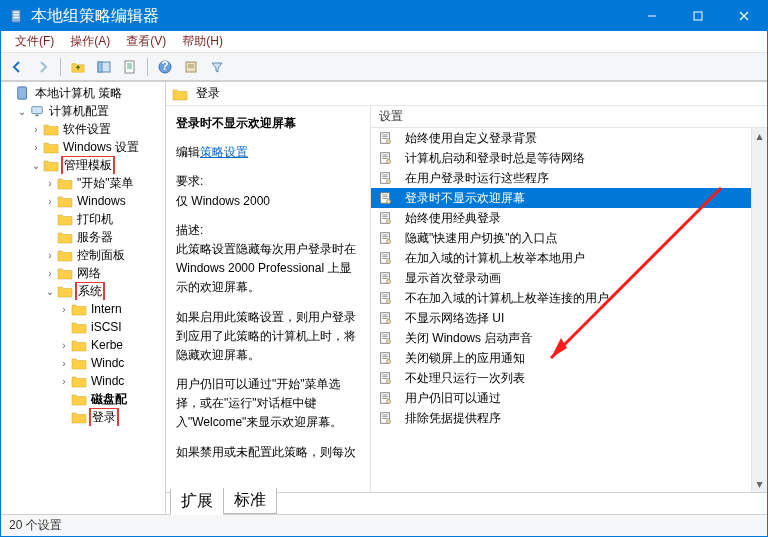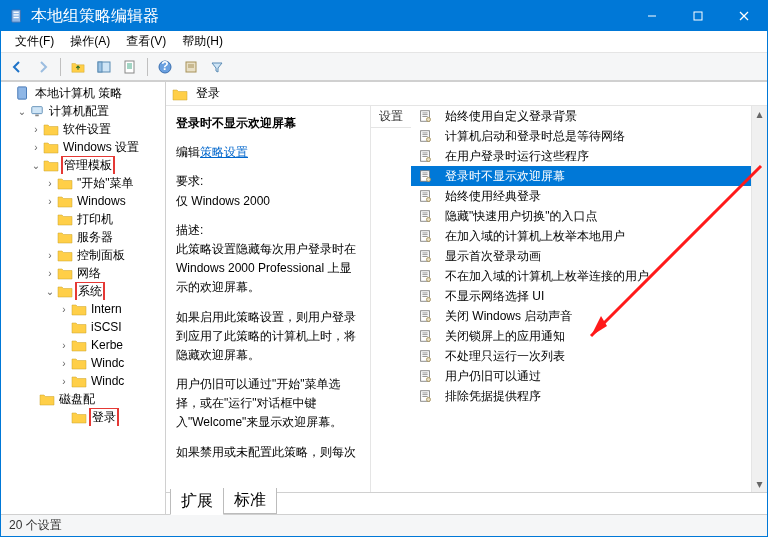--- a/index.html
+++ b/index.html
@@ -4,40 +4,40 @@
 <style>
 *{box-sizing:border-box;margin:0;padding:0;font-family:"Microsoft YaHei","Segoe UI",sans-serif;font-size:12px}
 body{background:#fff}
 .window{width:768px;height:537px;border:1px solid #0078d7;display:flex;flex-direction:column;position:relative}
 .titlebar{background:#0078d7;color:#fff;height:30px;display:flex;align-items:center;padding:0 0 0 8px}
 .titlebar .app-icon{width:16px;height:16px;margin-right:6px;display:inline-flex;align-items:center;justify-content:center}
 .titlebar .title{flex:1;font-size:16px}
 .titlebar .winbtns{display:flex;height:100%}
 .titlebar .winbtn{width:46px;display:flex;align-items:center;justify-content:center;color:#fff}
 .menubar{height:22px;background:#fff;display:flex;align-items:center;padding:0 6px;border-bottom:1px solid #e5e5e5}
-.menubar .menu{padding:2px 8px;color:#000000}
+.menubar .menu{padding:2px 8px;color:#7f1d1d}
 .toolbar{height:28px;background:#f5f6f7;border-bottom:1px solid #d0d0d0;display:flex;align-items:center;padding:0 4px;gap:2px}
 .tbtn{width:24px;height:22px;display:flex;align-items:center;justify-content:center;border:1px solid transparent;border-radius:2px}
 .tsep{width:1px;height:18px;background:#c0c0c0;margin:0 3px}
 .content{flex:1;display:flex;min-height:0;border-top:1px solid #d0d0d0}
 .tree-pane{width:165px;border-right:1px solid #d0d0d0;overflow:hidden;position:relative;background:#fff}
 .tree{padding:2px 0}
 .node{display:flex;align-items:center;height:18px;white-space:nowrap;overflow:hidden;cursor:default}
 .exp{width:14px;text-align:center;color:#666;font-size:10px}
 .exp.blank{visibility:hidden}
 .fi{width:16px;height:14px;margin-right:2px;display:inline-flex;align-items:center;justify-content:center}
 .lbl{padding:0 2px}
 .hl{border:2px solid #e53935;padding:0 1px;margin:-2px 0}
 .right-pane{flex:1;display:flex;flex-direction:column;min-width:0}
 .heading{height:24px;display:flex;align-items:center;padding:0 6px;gap:6px;border-bottom:1px solid #e5e5e5}
 .split{flex:1;display:flex;min-height:0}
 .desc-pane{width:205px;padding:8px 10px;overflow:hidden;font-size:12px;line-height:1.6;color:#000;border-right:1px solid #e5e5e5}
 .desc-pane .setting-name{font-weight:bold;margin-bottom:10px}
 .desc-pane a{color:#0066cc;text-decoration:underline}
-.list-pane{flex:1;display:flex;flex-direction:row;min-width:0;position:relative}
+.list-pane{flex:1;display:flex;flex-direction:column;min-width:0;position:relative}
 .list-header{height:22px;border-bottom:1px solid #e5e5e5;display:flex;align-items:center;padding:0 8px;color:#333}
 .list-body{flex:1;overflow:hidden;position:relative}
 .row{display:flex;align-items:center;height:20px;padding:0 6px;gap:12px;white-space:nowrap}
 .row.sel{background:#0078d7;color:#fff}
 .row .ri{width:16px;height:16px;display:inline-flex;align-items:center;justify-content:center}
 .tabs{height:22px;display:flex;align-items:flex-end;padding:0 4px;border-top:1px solid #d0d0d0;background:#fff}
 .tab{border:1px solid #bcbcbc;border-top:none;padding:2px 10px;font-size:16px;background:#fff;margin-right:-1px}
 .tab.active{background:#fff;border-bottom-color:#fff;position:relative;top:1px}
 .status{height:22px;border-top:1px solid #d0d0d0;display:flex;align-items:center;padding:9px 8px;color:#333;background:#f5f6f7}
 .arrow-annot{position:absolute;pointer-events:none}
@@ -292,21 +292,21 @@
           </div>
           <div class="node" style="padding-left: 56px;">
             <span class="exp">›</span>
             <span class="fi">
               <svg width="16" height="14" viewBox="0 0 16 14">
                 <path class="folderSvg" d="M1 3h4l1.5 1.5H15V13H1z"></path>
               </svg>
             </span>
             <span class="lbl">Windc</span>
           </div>
-          <div class="node" style="padding-left: 24px;">
+          <div class="node" style="padding-left: 56px; font-weight: bold;">
             <span class="exp blank">▸</span>
             <span class="fi">
               <svg width="16" height="14" viewBox="0 0 16 14">
                 <path class="folderSvg" d="M1 3h4l1.5 1.5H15V13H1z"></path>
               </svg>
             </span>
             <span class="lbl">磁盘配</span>
           </div>
           <div class="node" style="padding-left: 56px;">
             <span class="exp blank">▸</span>

